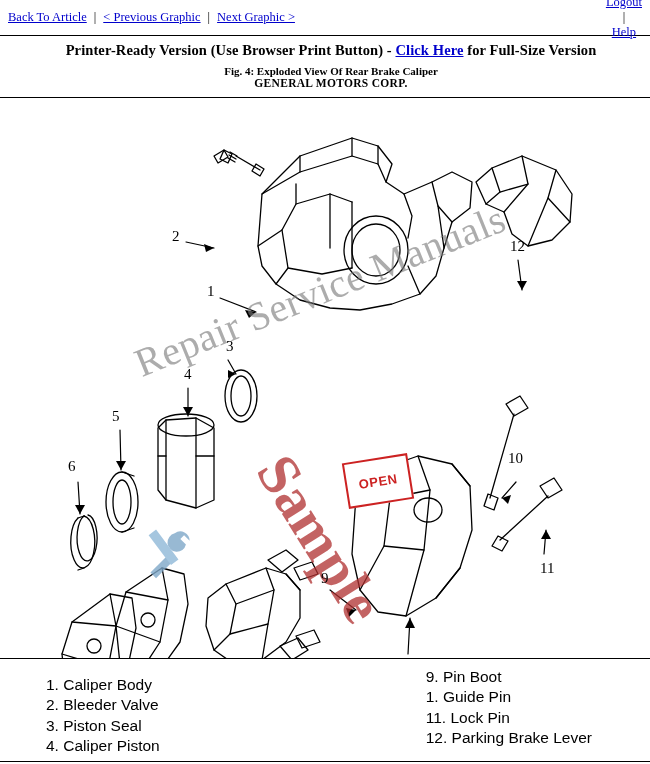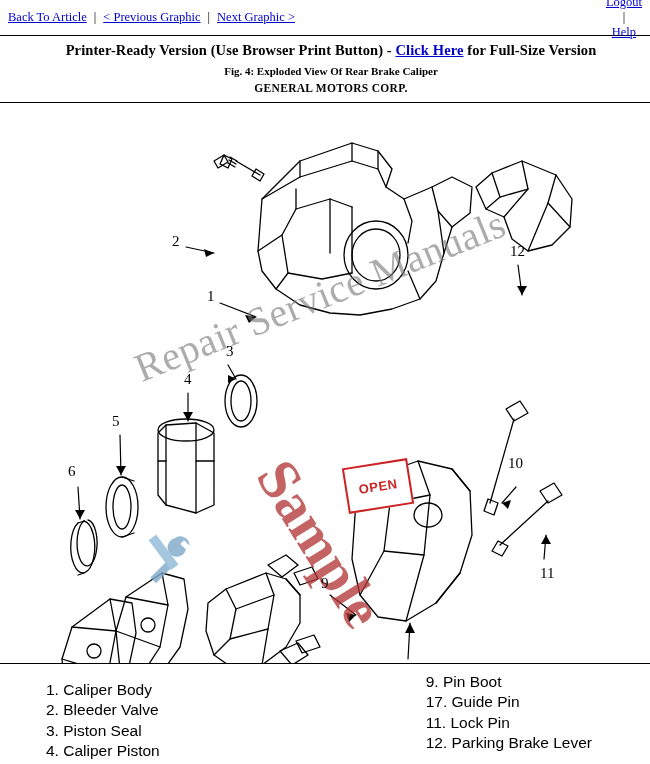--- a/index.html
+++ b/index.html
@@ -69,21 +69,20 @@
   }
   .printer-line .click-here {
     color: #0000cc;
     text-decoration: underline;
     cursor: pointer;
     font-weight: bold;
   }
   .fig-line {
     font-size: 11px;
     font-weight: bold;
-    margin-bottom: 5px;
   }
   .corp-line {
     font-size: 11.5px;
     font-weight: bold;
     letter-spacing: 0.3px;
     margin-bottom: 2px;
   }
 
   
   .figure-area {
@@ -416,21 +415,21 @@
 
   <div class="legend">
     <div class="legend-col c1">
       <div class="legend-item">1. Caliper Body</div>
       <div class="legend-item">2. Bleeder Valve</div>
       <div class="legend-item">3. Piston Seal</div>
       <div class="legend-item">4. Caliper Piston</div>
     </div>
     <div class="legend-col c3">
       <div class="legend-item">9. Pin Boot</div>
-      <div class="legend-item">17. Guide Pin</div>
+      <div class="legend-item">1. Guide Pin</div>
       <div class="legend-item">11. Lock Pin</div>
       <div class="legend-item">12. Parking Brake Lever</div>
     </div>
   </div>
 
   <div class="footer">
     <span>G92B04013</span>
   </div>
 
 </div>

